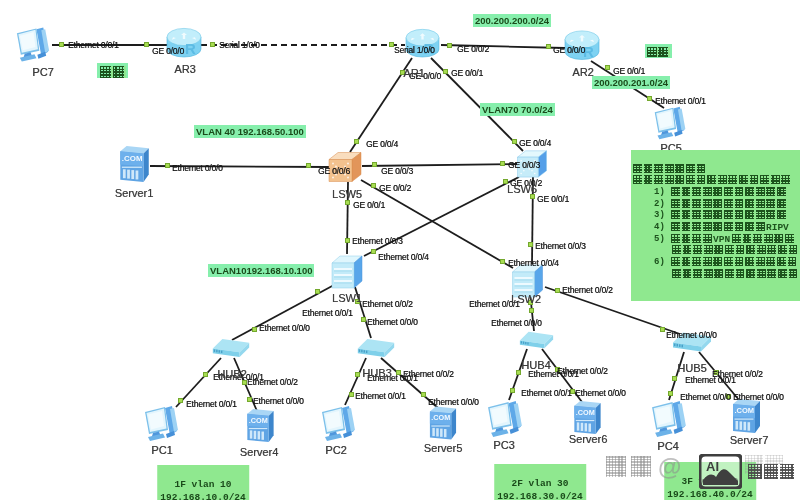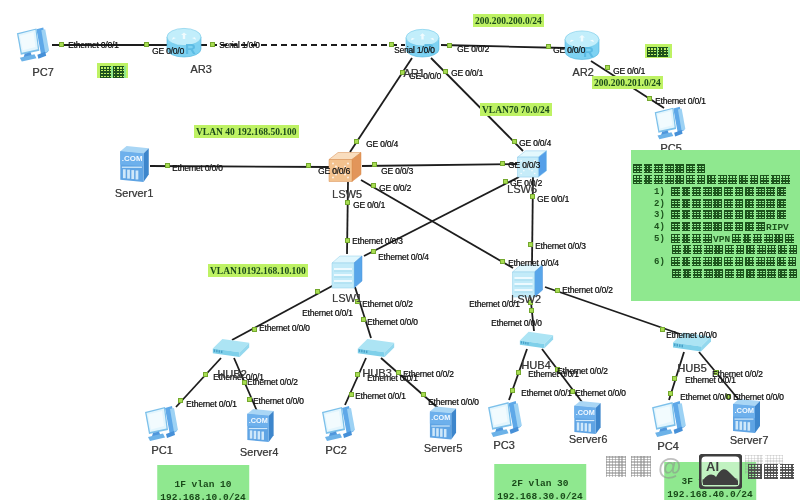--- a/index.html
+++ b/index.html
@@ -1,18 +1,18 @@
 <!DOCTYPE html>
 <html><head><meta charset="utf-8"><title>t</title><style>
 html,body{margin:0;padding:0}
 #c{position:relative;width:800px;height:500px;background:#ffffff;overflow:hidden;font-family:"Liberation Sans",sans-serif;filter:blur(0.45px)}
 .pl{position:absolute;font-size:8.5px;line-height:9px;color:#161616;white-space:nowrap;letter-spacing:-0.2px;text-shadow:0.35px 0 0 rgba(30,30,30,0.75)}
 .dl{position:absolute;font-size:11px;line-height:12px;color:#3c3c3c;white-space:nowrap;transform:translateX(-50%);text-shadow:0.35px 0 0 rgba(60,60,60,0.7)}
 .dot{position:absolute;width:5px;height:5px;background:#a8dd52;border:1px solid #74a82e;box-sizing:border-box;margin:-3px 0 0 -3px}
-.gl{position:absolute;background:#bef264;color:#1a4a1a;font-family:Liberation Serif, serif;font-weight:bold;font-size:9.5px;line-height:12px;padding:0.5px 2px;white-space:nowrap}
+.gl{position:absolute;background:#86efac;color:#1a4a1a;font-family:Liberation Sans, sans-serif;font-weight:bold;font-size:9.5px;line-height:12px;padding:0.5px 2px;white-space:nowrap}
 .g2{position:absolute;background:#8fe88f;color:#1a4a1a;font-family:"Liberation Mono",monospace;font-weight:bold;font-size:9.5px;line-height:12.8px;padding:14px 3px;white-space:nowrap;text-align:center;transform:translateX(-50%)}
 .ic{position:absolute}
 .cj{position:absolute}
 </style></head><body>
 <div id="c">
 <svg class="ic" style="left:0;top:0" width="800" height="500">
       <line x1="52" y1="45" x2="167" y2="45" stroke="#1d1d1d" stroke-width="1.8"></line>
       <line x1="201" y1="45" x2="405" y2="45" stroke="#1d1d1d" stroke-width="1.8" stroke-dasharray="6 4"></line>
       <line x1="441" y1="45" x2="565" y2="48" stroke="#1d1d1d" stroke-width="1.8"></line>
       <line x1="412" y1="58" x2="350" y2="152" stroke="#1d1d1d" stroke-width="1.8"></line>
@@ -382,21 +382,21 @@
     <div class="pl" style="left:428px;top:397.5px">Ethernet 0/0/0</div>
     <div class="pl" style="left:528px;top:369.5px">Ethernet 0/0/1</div>
     <div class="pl" style="left:557px;top:366.5px">Ethernet 0/0/2</div>
     <div class="pl" style="left:521px;top:388.5px">Ethernet 0/0/1</div>
     <div class="pl" style="left:575px;top:388.5px">Ethernet 0/0/0</div>
     <div class="pl" style="left:685px;top:375.5px">Ethernet 0/0/1</div>
     <div class="pl" style="left:712px;top:369.5px">Ethernet 0/0/2</div>
     <div class="pl" style="left:680px;top:392.5px">Ethernet 0/0/0</div>
     <div class="pl" style="left:733px;top:392.5px">Ethernet 0/0/0</div>
 <div class="dl" style="left:43px;top:66px">PC7</div>
-    <div class="dl" style="left:201px;top:63px">AR3</div>
+    <div class="dl" style="left:185px;top:63px">AR3</div>
     <div class="dl" style="left:414px;top:67px">AR1</div>
     <div class="dl" style="left:583px;top:66px">AR2</div>
     <div class="dl" style="left:671px;top:142px">PC5</div>
     <div class="dl" style="left:134px;top:187px">Server1</div>
     <div class="dl" style="left:347px;top:188px">LSW5</div>
     <div class="dl" style="left:522px;top:183px">LSW6</div>
     <div class="dl" style="left:347px;top:292px">LSW1</div>
     <div class="dl" style="left:526px;top:293px">LSW2</div>
     <div class="dl" style="left:232px;top:368px">HUB2</div>
     <div class="dl" style="left:377px;top:367px">HUB3</div>

